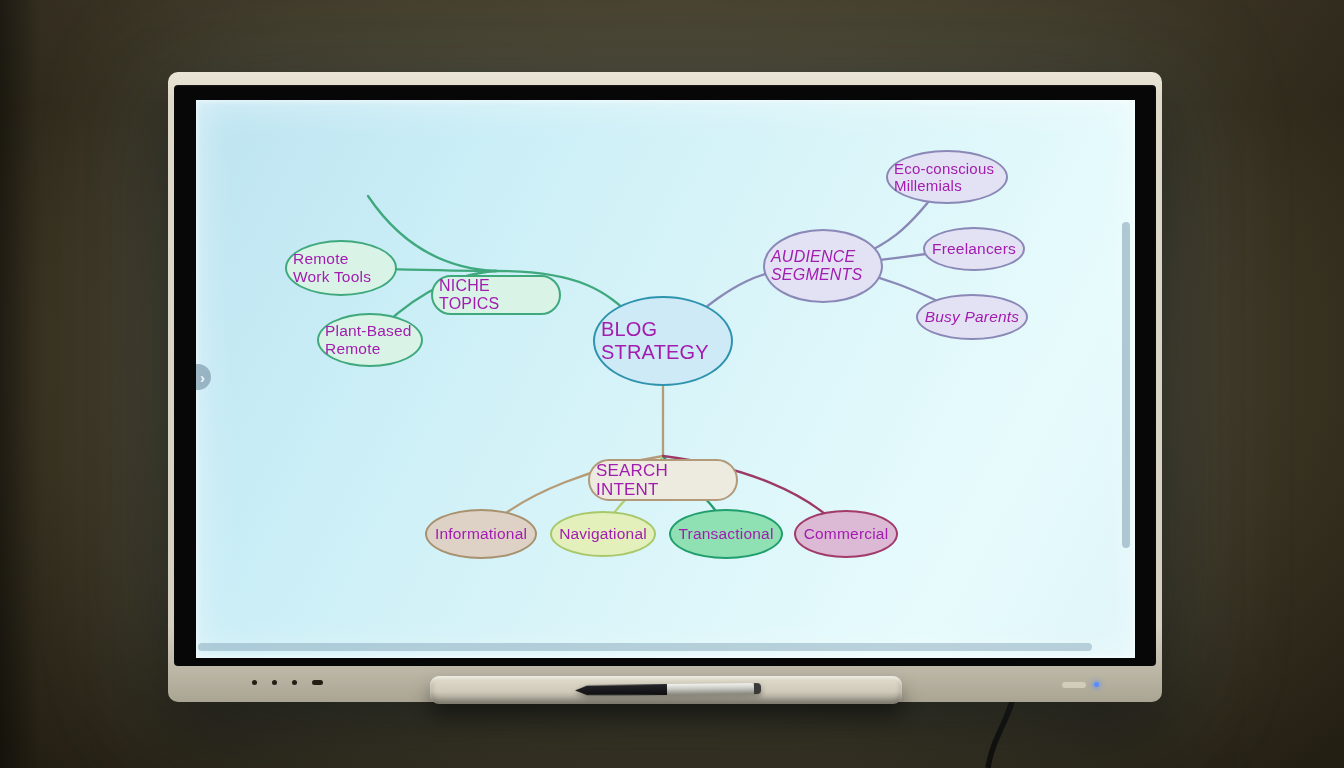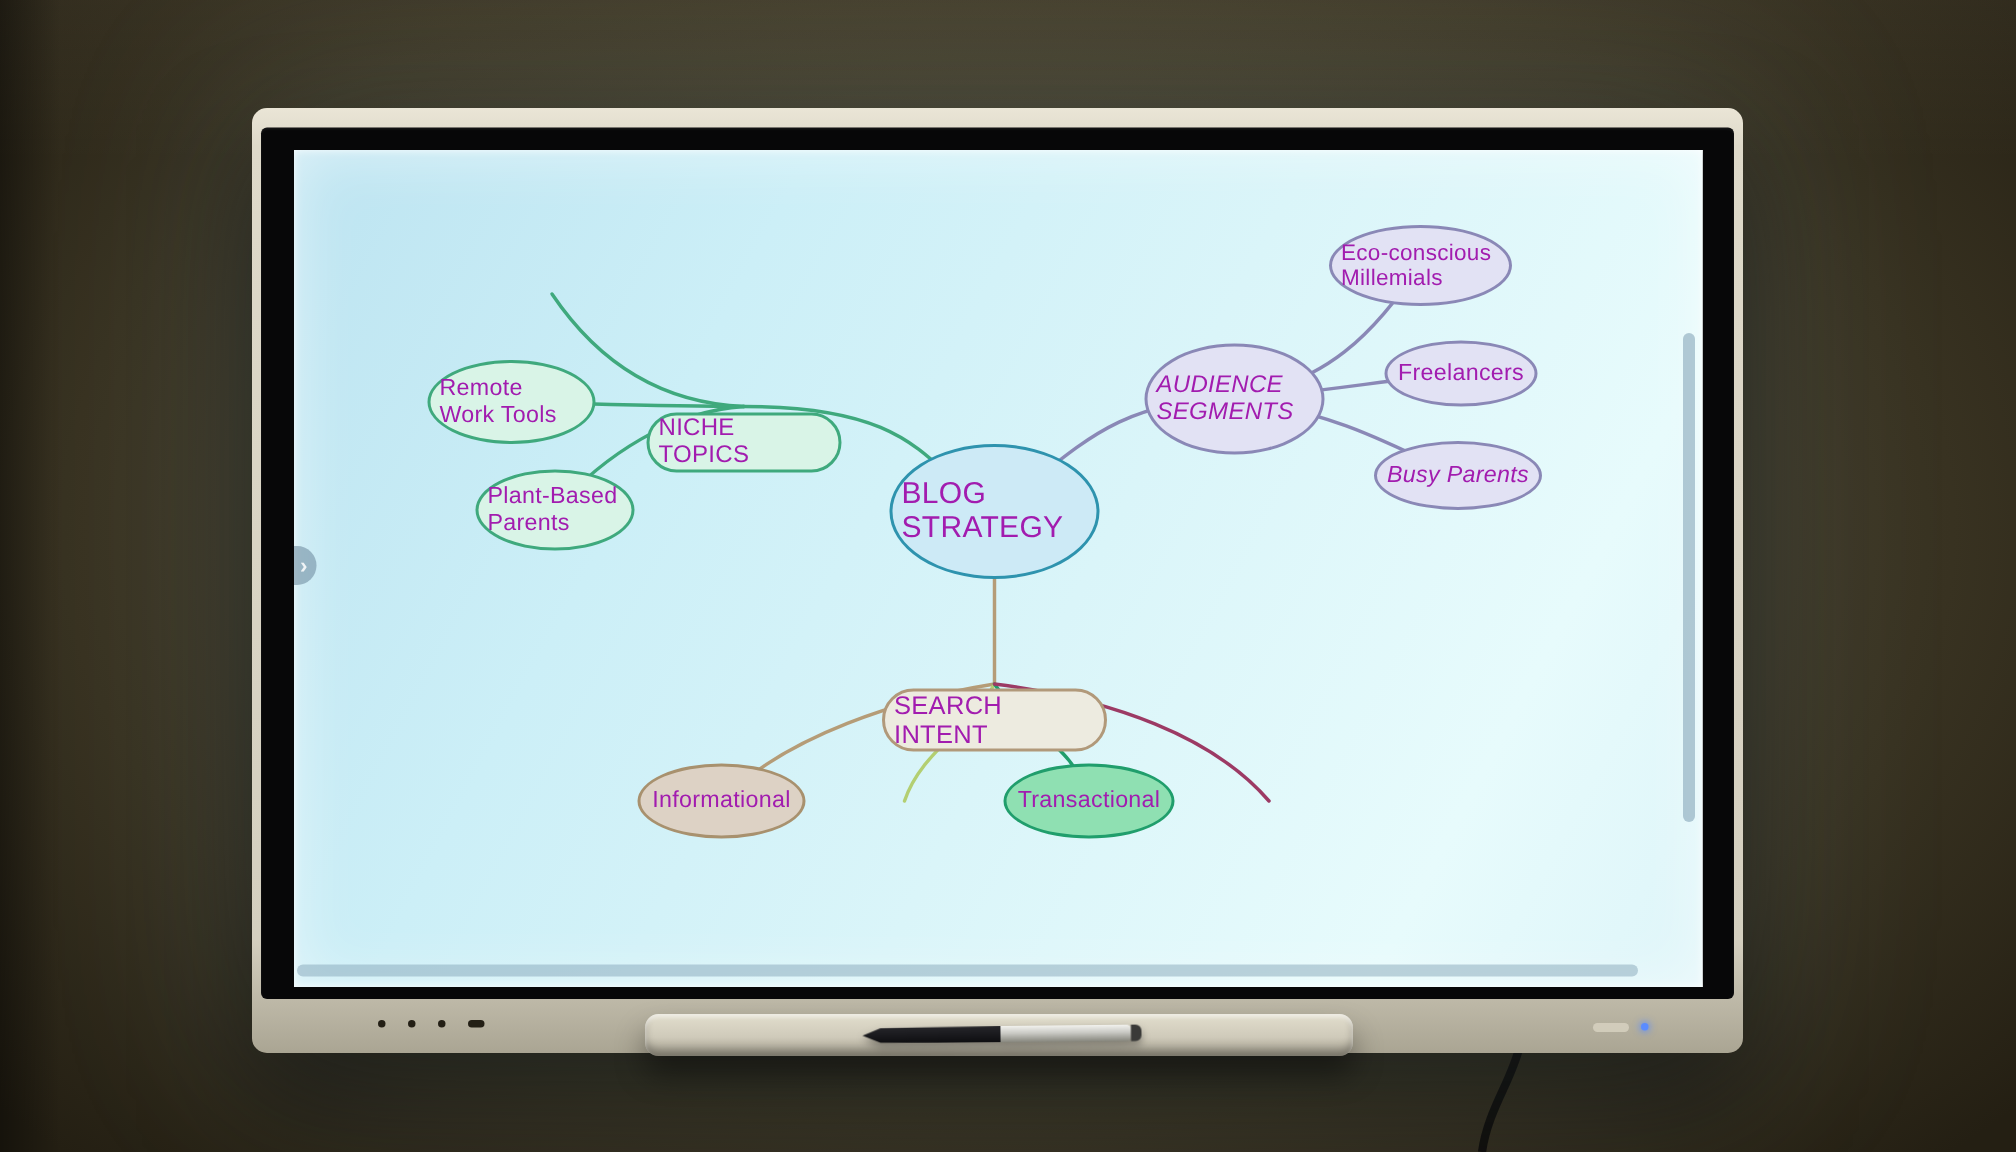--- a/index.html
+++ b/index.html
@@ -127,42 +127,48 @@
       <div class="node ellipse n-center" style="background-color: rgb(205, 234, 246); border-color: rgb(46, 147, 174);">
         <span>BLOG STRATEGY</span>
       </div>
       <div class="node pill n-niche" style="background-color: rgb(217, 244, 231); border-color: rgb(63, 169, 125);">
         <span>NICHE TOPICS</span>
       </div>
       <div class="node ellipse n-remote" style="background-color: rgb(217, 244, 231); border-color: rgb(63, 169, 125);">
         <span>Remote Work Tools</span>
       </div>
       <div class="node ellipse n-plant" style="background-color: rgb(217, 244, 231); border-color: rgb(63, 169, 125);">
-        <span>Plant-Based Parents</span>
+        <span>Plant-Based Remote</span>
       </div>
       <div class="node ellipse n-audience" style="background-color: rgb(226, 226, 244); border-color: rgb(138, 136, 182); font-style: italic;">
         <span>AUDIENCE SEGMENTS</span>
       </div>
       <div class="node ellipse n-eco" style="background-color: rgb(226, 226, 244); border-color: rgb(138, 136, 182);">
         <span>Eco-conscious Millemials</span>
       </div>
       <div class="node ellipse n-freelancers" style="background-color: rgb(226, 226, 244); border-color: rgb(138, 136, 182);">
         <span>Freelancers</span>
       </div>
       <div class="node ellipse n-busy" style="background-color: rgb(226, 226, 244); border-color: rgb(138, 136, 182); font-style: italic;">
         <span>Busy Parents</span>
       </div>
       <div class="node pill n-intent" style="background-color: rgb(237, 235, 224); border-color: rgb(177, 153, 122);">
         <span>SEARCH INTENT</span>
       </div>
       <div class="node ellipse n-informational" style="background-color: rgb(221, 210, 197); border-color: rgb(168, 145, 110);">
         <span>Informational</span>
       </div>
+      <div class="node ellipse n-navigational" style="background-color: rgb(227, 240, 188); border-color: rgb(169, 200, 107);">
+        <span>Navigational</span>
+      </div>
       <div class="node ellipse n-transactional" style="background-color: rgb(143, 224, 178); border-color: rgb(32, 158, 108);">
         <span>Transactional</span>
+      </div>
+      <div class="node ellipse n-commercial" style="background-color: rgb(220, 185, 213); border-color: rgb(162, 58, 106);">
+        <span>Commercial</span>
       </div>
 
       <div class="scroll-v"></div>
       <div class="scroll-h"></div>
       <div class="handle">
         <span>›</span>
       </div>
 
     </div>
   </div>

